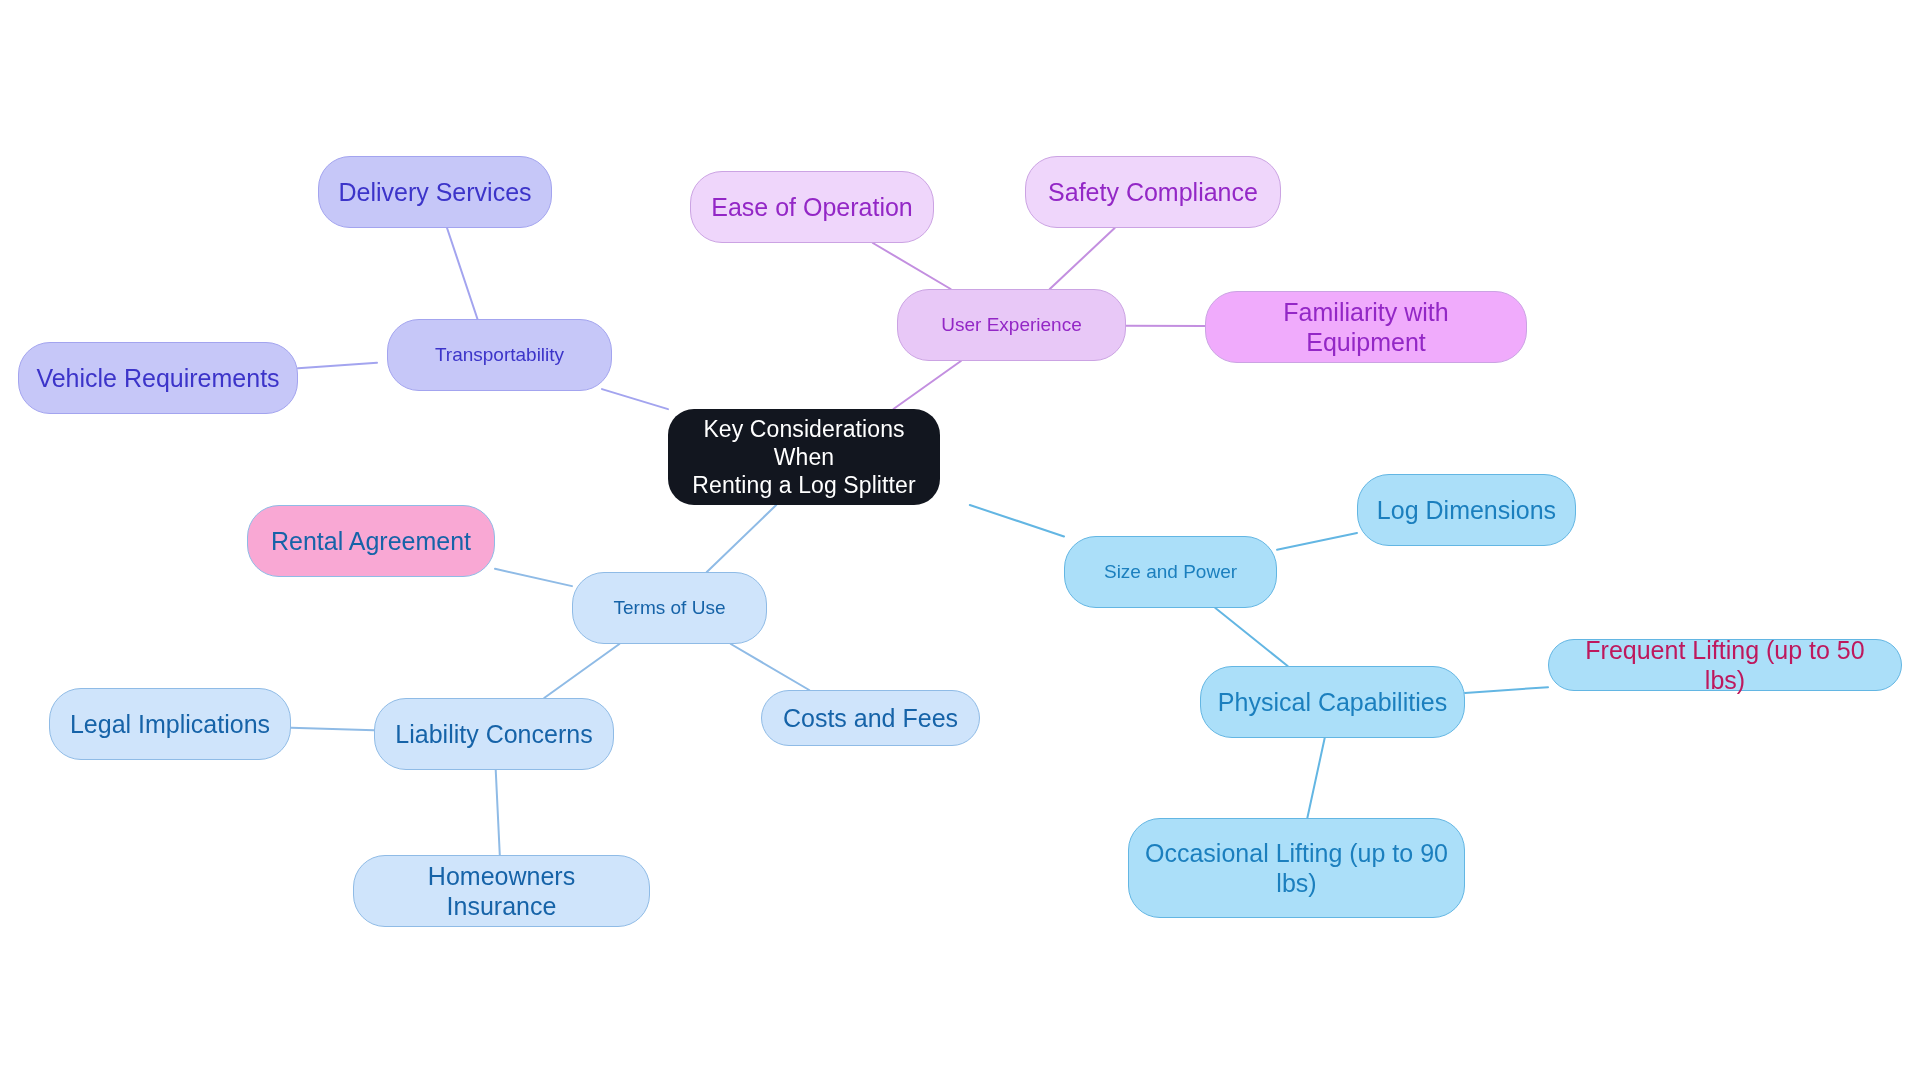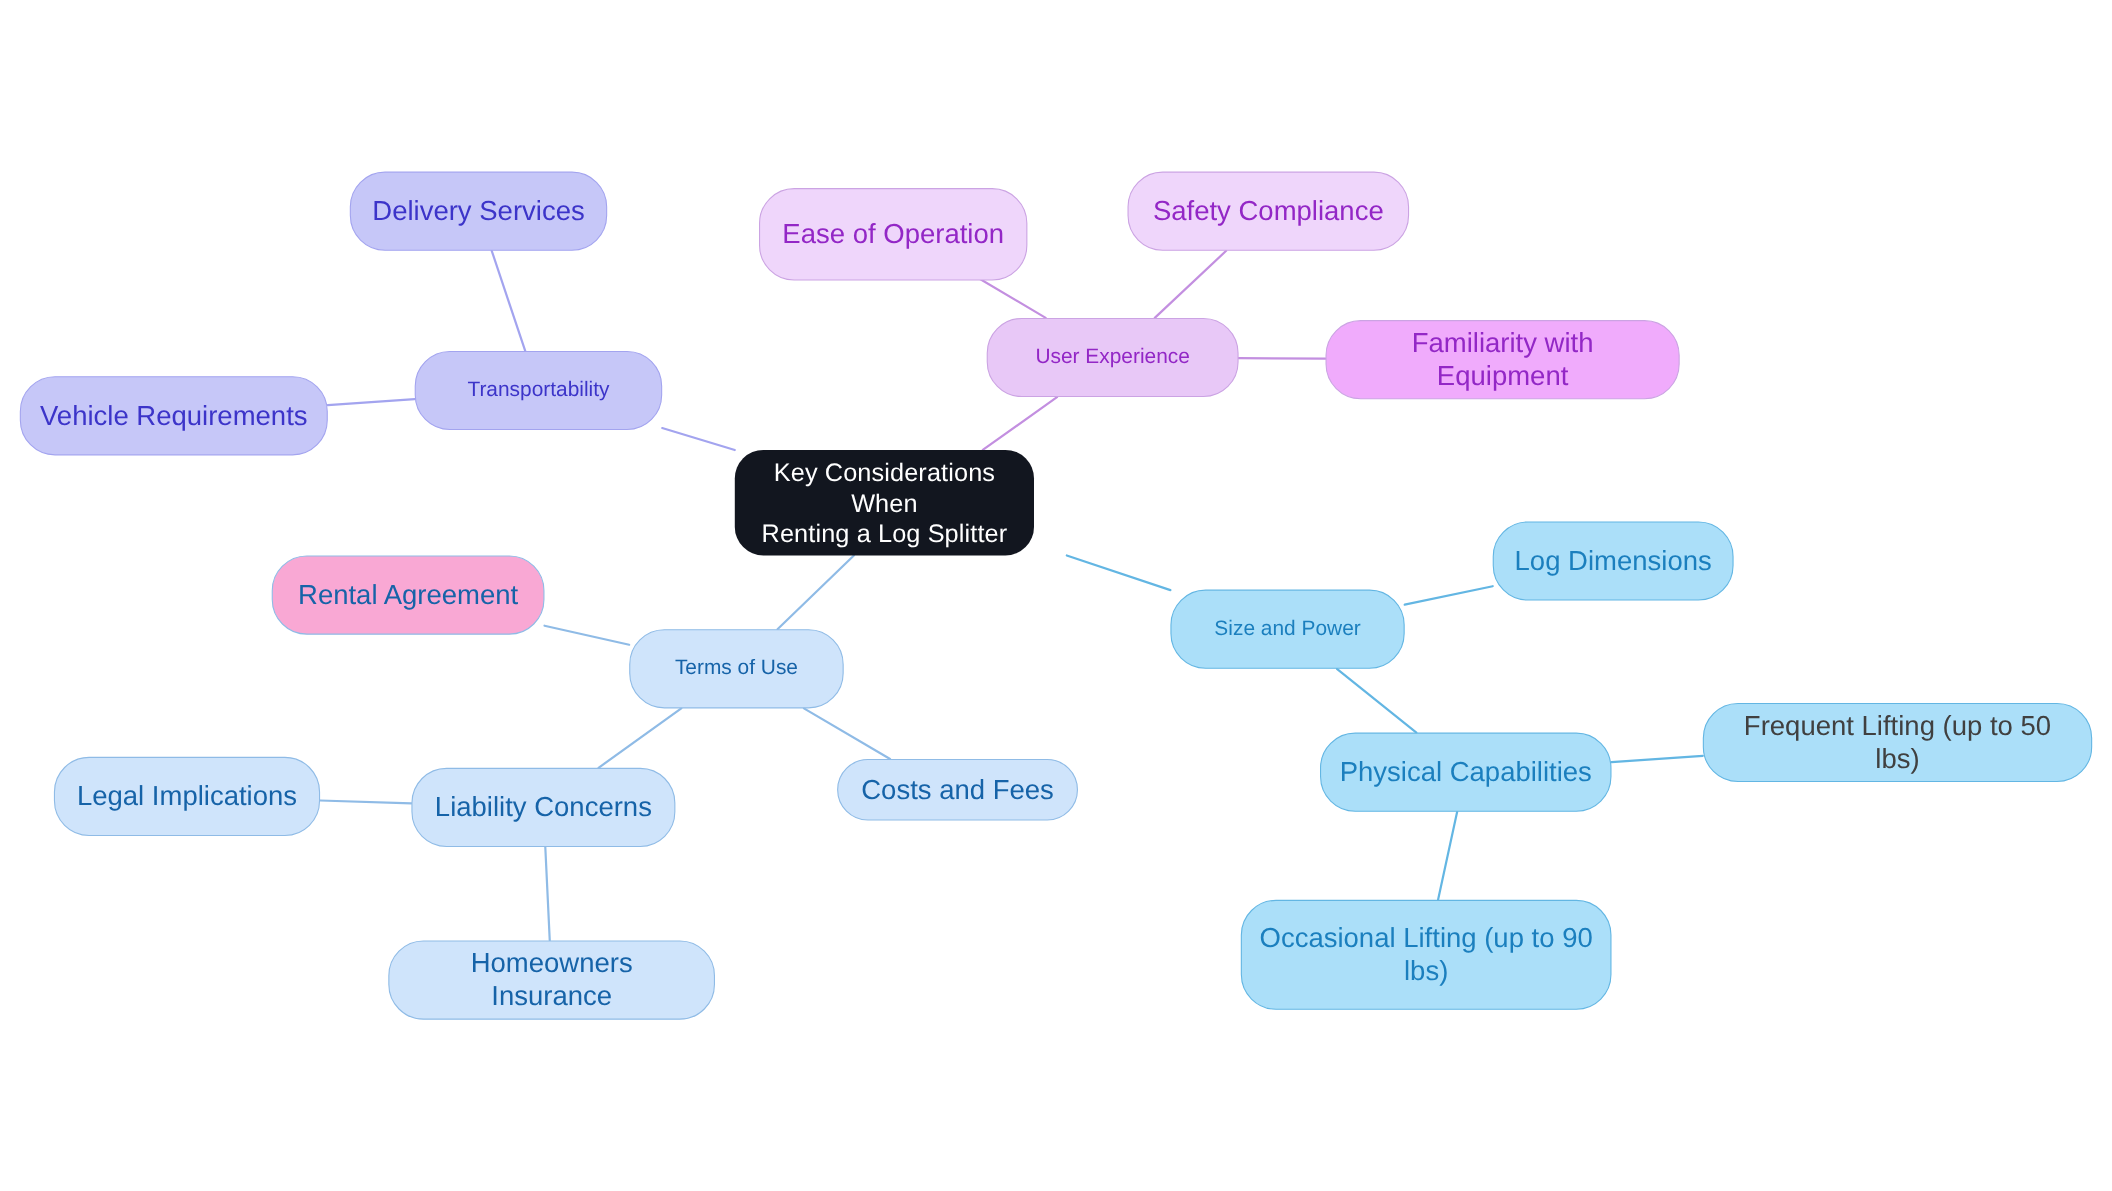--- a/index.html
+++ b/index.html
@@ -68,31 +68,31 @@
       <line x1="776.2516556291391" y1="505" x2="706.8112582781457" y2="572" stroke="#8fbbe6" stroke-width="2" stroke-linecap="round"></line>
       <line x1="572" y1="586.1155778894472" x2="495" y2="568.8324958123953" stroke="#8fbbe6" stroke-width="2" stroke-linecap="round"></line>
       <line x1="619.3571428571429" y1="644" x2="544.1428571428571" y2="698" stroke="#8fbbe6" stroke-width="2" stroke-linecap="round"></line>
       <line x1="730.8220338983051" y1="644" x2="809.1779661016949" y2="690" stroke="#8fbbe6" stroke-width="2" stroke-linecap="round"></line>
       <line x1="374" y1="730.2962962962963" x2="291" y2="727.7345679012345" stroke="#8fbbe6" stroke-width="2" stroke-linecap="round"></line>
       <line x1="495.71974522292993" y1="770" x2="499.78025477707007" y2="855" stroke="#8fbbe6" stroke-width="2" stroke-linecap="round"></line>
     </svg>
   <div id="node-layer">
       <div class="node root" style="left: 668px; top: 409px; width: 272px; height: 96px; background: rgb(18, 22, 31); border-color: rgb(18, 22, 31); color: rgb(255, 255, 255);">Key Considerations When
 Renting a Log Splitter</div>
-      <div class="node branch" style="left: 377px; top: 319px; width: 225px; height: 72px; background: rgb(198, 199, 248); border-color: rgb(163, 164, 239); color: rgb(60, 52, 201);">Transportability</div>
+      <div class="node branch" style="left: 387px; top: 319px; width: 225px; height: 72px; background: rgb(198, 199, 248); border-color: rgb(163, 164, 239); color: rgb(60, 52, 201);">Transportability</div>
       <div class="node leaf" style="left: 318px; top: 156px; width: 234px; height: 72px; background: rgb(198, 199, 248); border-color: rgb(163, 164, 239); color: rgb(60, 52, 201);">Delivery Services</div>
       <div class="node leaf" style="left: 18px; top: 342px; width: 280px; height: 72px; background: rgb(198, 199, 248); border-color: rgb(163, 164, 239); color: rgb(60, 52, 201);">Vehicle Requirements</div>
       <div class="node branch" style="left: 897px; top: 289px; width: 229px; height: 72px; background: rgb(232, 200, 247); border-color: rgb(203, 163, 227); color: rgb(147, 39, 198);">User Experience</div>
-      <div class="node leaf" style="left: 690px; top: 171px; width: 244px; height: 84px; background: rgb(239, 214, 251); border-color: rgb(203, 163, 227); color: rgb(147, 39, 198);">Ease of Operation</div>
+      <div class="node leaf" style="left: 690px; top: 171px; width: 244px; height: 72px; background: rgb(239, 214, 251); border-color: rgb(203, 163, 227); color: rgb(147, 39, 198);">Ease of Operation</div>
       <div class="node leaf" style="left: 1025px; top: 156px; width: 256px; height: 72px; background: rgb(239, 214, 251); border-color: rgb(203, 163, 227); color: rgb(147, 39, 198);">Safety Compliance</div>
       <div class="node leaf" style="left: 1205px; top: 291px; width: 322px; height: 72px; background: #f0abfc; border-color: rgb(203, 163, 227); color: rgb(147, 39, 198);">Familiarity with Equipment</div>
       <div class="node branch" style="left: 1064px; top: 536px; width: 213px; height: 72px; background: rgb(171, 223, 249); border-color: rgb(99, 182, 227); color: rgb(27, 127, 190);">Size and Power</div>
       <div class="node leaf" style="left: 1357px; top: 474px; width: 219px; height: 72px; background: rgb(171, 223, 249); border-color: rgb(99, 182, 227); color: rgb(27, 127, 190);">Log Dimensions</div>
       <div class="node leaf" style="left: 1200px; top: 666px; width: 265px; height: 72px; background: rgb(171, 223, 249); border-color: rgb(99, 182, 227); color: rgb(27, 127, 190);">Physical Capabilities</div>
-      <div class="node leaf" style="left: 1548px; top: 639px; width: 354px; height: 72px; background: rgb(171, 223, 249); border-color: rgb(99, 182, 227); color: #404040;">Frequent Lifting (up to 50 lbs)</div>
+      <div class="node leaf" style="left: 1548px; top: 639px; width: 354px; height: 52px; background: rgb(171, 223, 249); border-color: rgb(99, 182, 227); color: #be185d;">Frequent Lifting (up to 50 lbs)</div>
       <div class="node leaf" style="left: 1128px; top: 818px; width: 337px; height: 100px; background: rgb(171, 223, 249); border-color: rgb(99, 182, 227); color: rgb(27, 127, 190); text-align: center;">Occasional Lifting (up to 90 lbs)</div>
       <div class="node branch" style="left: 572px; top: 572px; width: 195px; height: 72px; background: rgb(207, 228, 251); border-color: rgb(143, 187, 230); color: rgb(22, 99, 168); text-align: center;">Terms of Use</div>
       <div class="node leaf" style="left: 247px; top: 505px; width: 248px; height: 72px; background: #f9a8d4; border-color: rgb(143, 187, 230); color: rgb(22, 99, 168);">Rental Agreement</div>
       <div class="node leaf" style="left: 374px; top: 698px; width: 240px; height: 72px; background: rgb(207, 228, 251); border-color: rgb(143, 187, 230); color: rgb(22, 99, 168); text-align: right;">Liability Concerns</div>
       <div class="node leaf" style="left: 761px; top: 690px; width: 219px; height: 56px; background: rgb(207, 228, 251); border-color: rgb(143, 187, 230); color: rgb(22, 99, 168);">Costs and Fees</div>
       <div class="node leaf" style="left: 49px; top: 688px; width: 242px; height: 72px; background: rgb(207, 228, 251); border-color: rgb(143, 187, 230); color: rgb(22, 99, 168);">Legal Implications</div>
       <div class="node leaf" style="left: 353px; top: 855px; width: 297px; height: 72px; background: rgb(207, 228, 251); border-color: rgb(143, 187, 230); color: rgb(22, 99, 168);">Homeowners Insurance</div>
     </div>
 </div>
 

